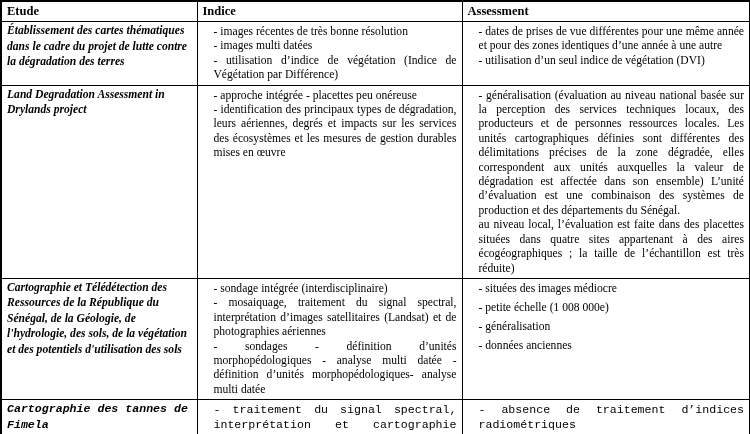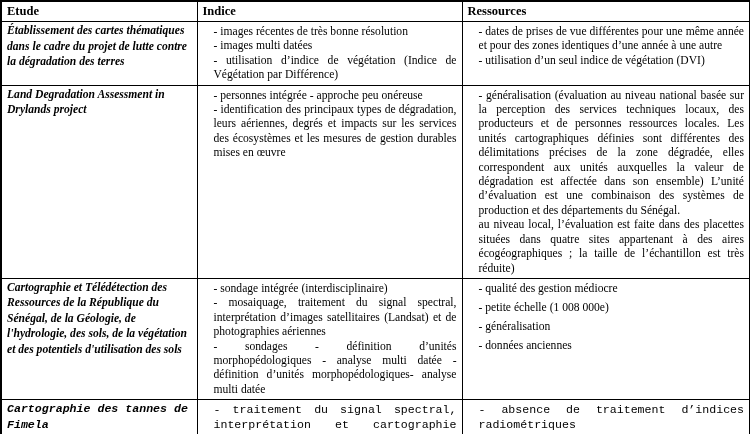--- a/index.html
+++ b/index.html
@@ -59,56 +59,56 @@
 <table class="doc-table">
   <colgroup>
     <col style="width:196px">
     <col style="width:265px">
     <col style="width:288px">
   </colgroup>
   <thead>
     <tr class="hdr">
       <th>Etude</th>
       <th>Indice</th>
-      <th>Ressources</th>
+      <th>Assessment</th>
     </tr>
   </thead>
   <tbody>
     <tr class="row-etab">
       <td class="etude-cell">Établissement des cartes thématiques dans le cadre du projet de lutte contre la dégradation des terres</td>
       <td class="body-cell">
         <div class="item">- images récentes de très bonne résolution</div>
         <div class="item">- images multi datées</div>
         <div class="item">- utilisation d’indice de végétation (Indice de Végétation par Différence)</div>
       </td>
       <td class="body-cell">
         <div class="item">- dates de prises de vue différentes pour une même année et pour des zones identiques d’une année à une autre</div>
         <div class="item">- utilisation d’un seul indice de végétation (DVI)</div>
       </td>
     </tr>
     <tr class="row-ldad">
       <td class="etude-cell">Land Degradation Assessment in Drylands project</td>
       <td class="body-cell">
-        <div class="item">- personnes intégrée - approche peu onéreuse</div>
+        <div class="item">- approche intégrée - placettes peu onéreuse</div>
         <div class="item">- identification des principaux types de dégradation, leurs aériennes, degrés et impacts sur les services des écosystèmes et les mesures de gestion durables mises en œuvre</div>
       </td>
       <td class="body-cell">
         <div class="item">- généralisation (évaluation au niveau national basée sur la perception des services techniques locaux, des producteurs et de personnes ressources locales. Les unités cartographiques définies sont différentes des délimitations précises de la zone dégradée, elles correspondent aux unités auxquelles la valeur de dégradation est affectée dans son ensemble) L’unité d’évaluation est une combinaison des systèmes de production et des départements du Sénégal.</div>
         <div class="item">au niveau local, l’évaluation est faite dans des placettes situées dans quatre sites appartenant à des aires écogéographiques ; la taille de l’échantillon est très réduite)</div>
       </td>
     </tr>
     <tr class="row-cart">
       <td class="etude-cell">Cartographie et Télédétection des Ressources de la République du Sénégal, de la Géologie, de l'hydrologie, des sols, de la végétation et des potentiels d'utilisation des sols</td>
       <td class="body-cell">
         <div class="item">- sondage intégrée (interdisciplinaire)</div>
         <div class="item">- mosaiquage, traitement du signal spectral, interprétation d’images satellitaires (Landsat) et de photographies aériennes</div>
         <div class="item">- sondages - définition d’unités morphopédologiques - analyse multi datée - définition d’unités morphopédologiques- analyse multi datée</div>
       </td>
       <td class="body-cell spaced">
-        <div class="item">- qualité des gestion médiocre</div>
+        <div class="item">- situées des images médiocre</div>
         <div class="item">- petite échelle (1 008  000e)</div>
         <div class="item">- généralisation</div>
         <div class="item">- données anciennes</div>
       </td>
     </tr>
     <tr class="row-fime">
       <td class="etude-cell">Cartographie des tannes de Fimela</td>
       <td class="body-cell">
         <div class="item">- traitement du signal spectral, interprétation et cartographie zonale</div>
         <div class="item">- vérification terrain</div>

